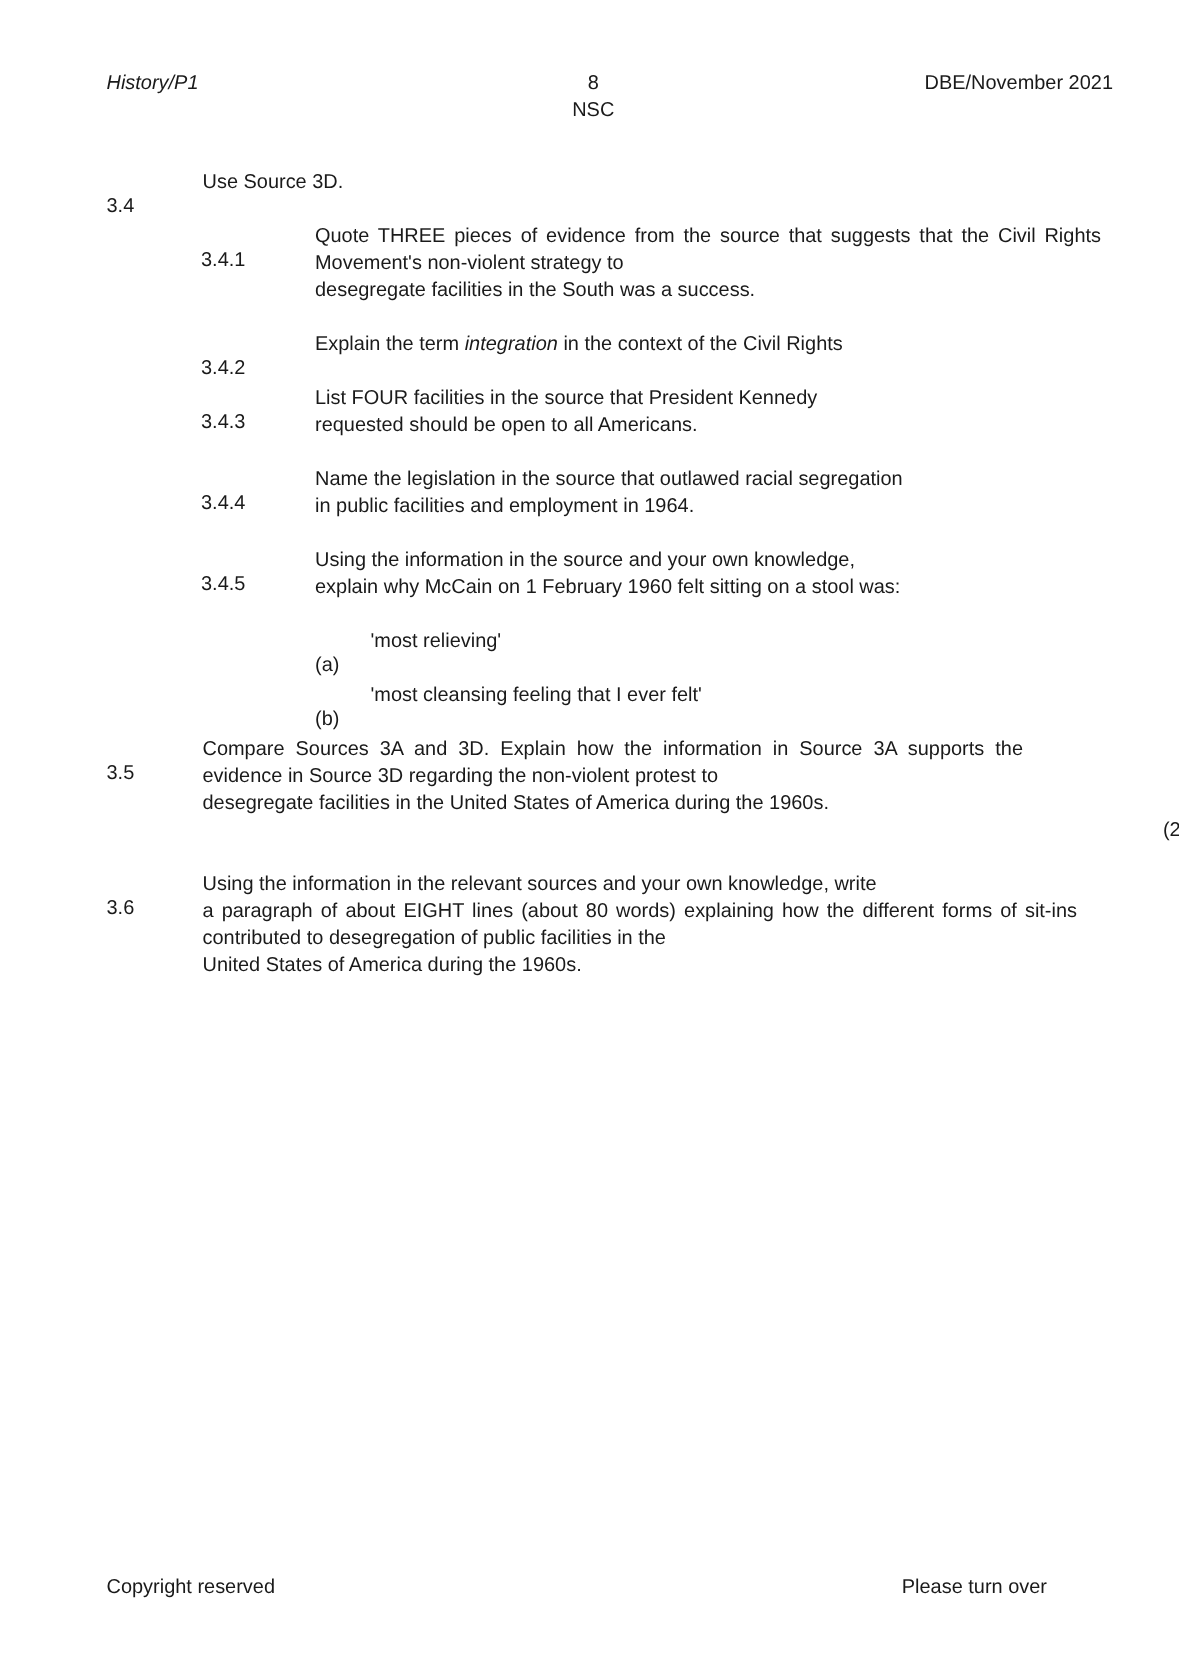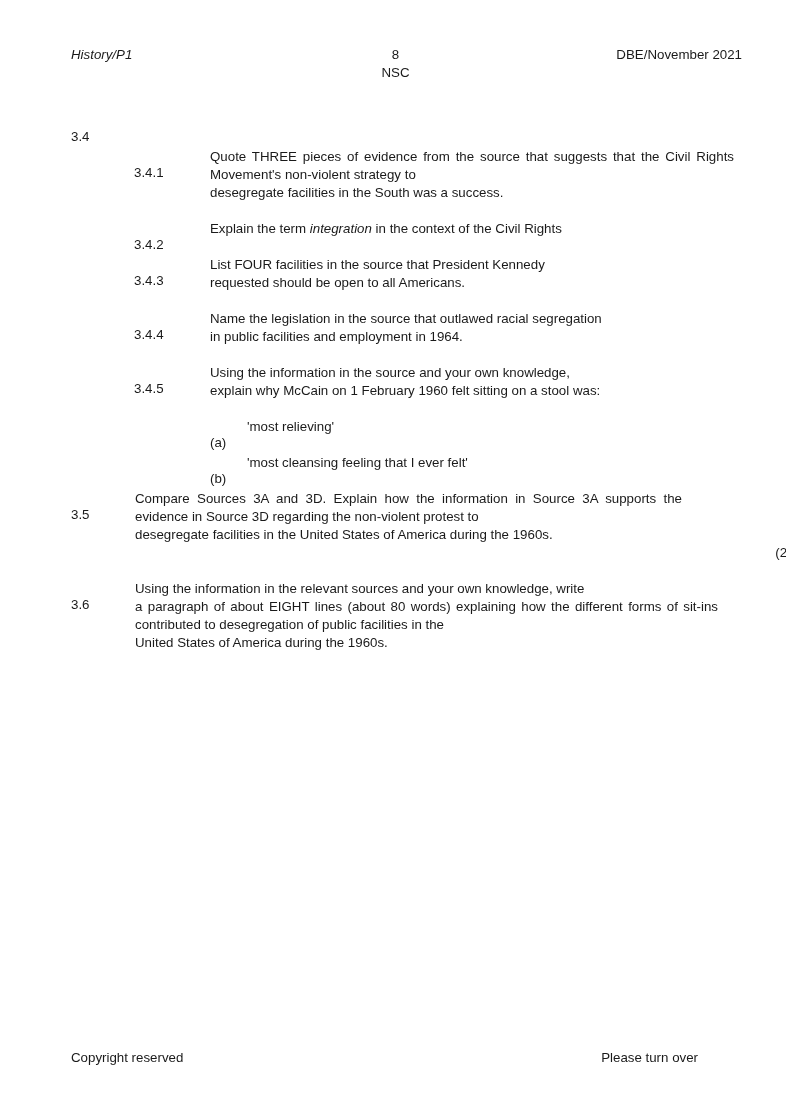--- a/index.html
+++ b/index.html
@@ -145,20 +145,21 @@
       <span class="pageno">8</span>
       <span class="nsc">NSC</span>
     </span>
     <span class="hdr-right">DBE/November 2021</span>
   </div>
 
   <div class="content">
 
     <div class="qrow lvl1">
       <span class="qnum">3.4</span>
+      <div class="qbody nojustify">Use Source 3D.</div>
     </div>
 
     <div class="gap-block"></div>
 
     <div class="qrow lvl2">
       <span class="qnum">3.4.1</span>
       <div class="qbody">Quote THREE pieces of evidence from the source that suggests that the Civil Rights Movement's non-violent strategy to</div>
       <div class="qbody lastline">
         <span class="ltext">desegregate facilities in the South was a success.</span>
         

